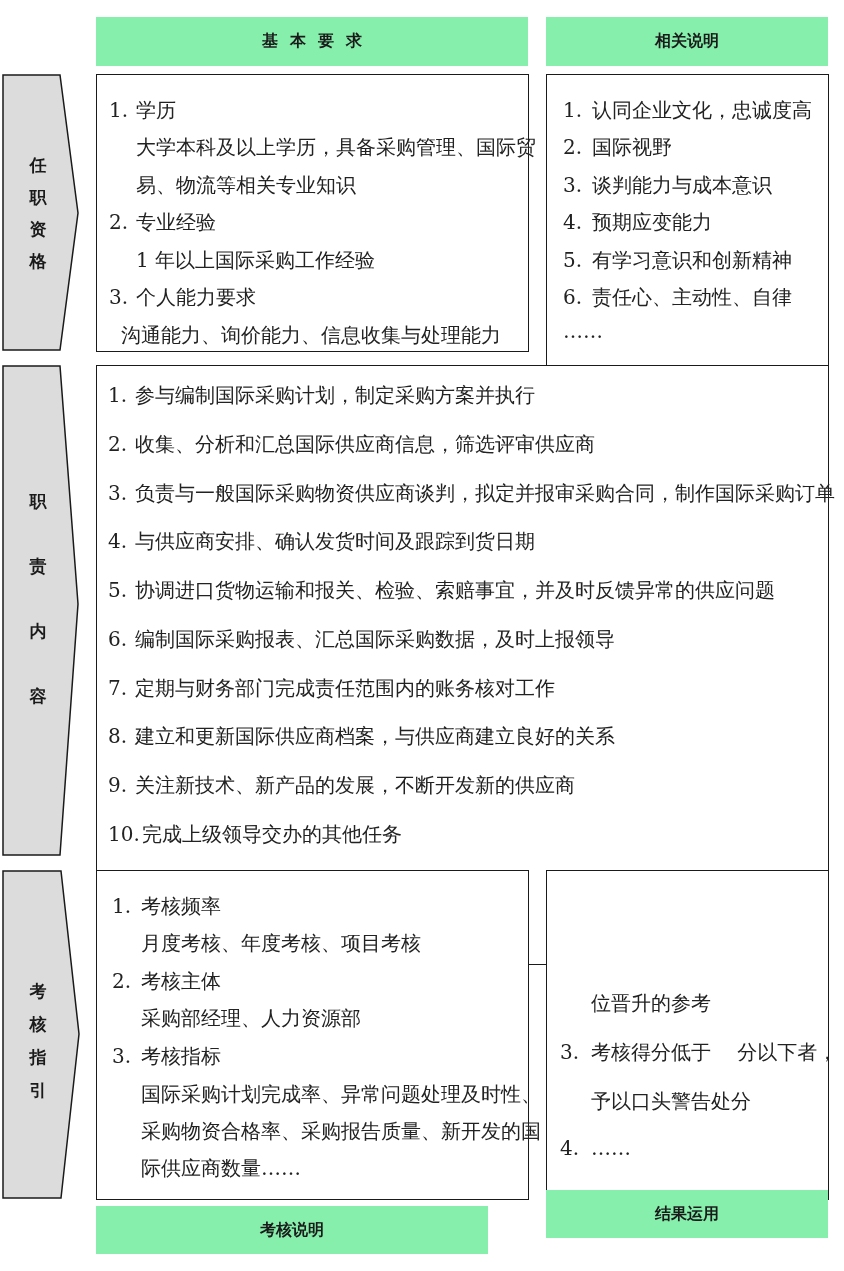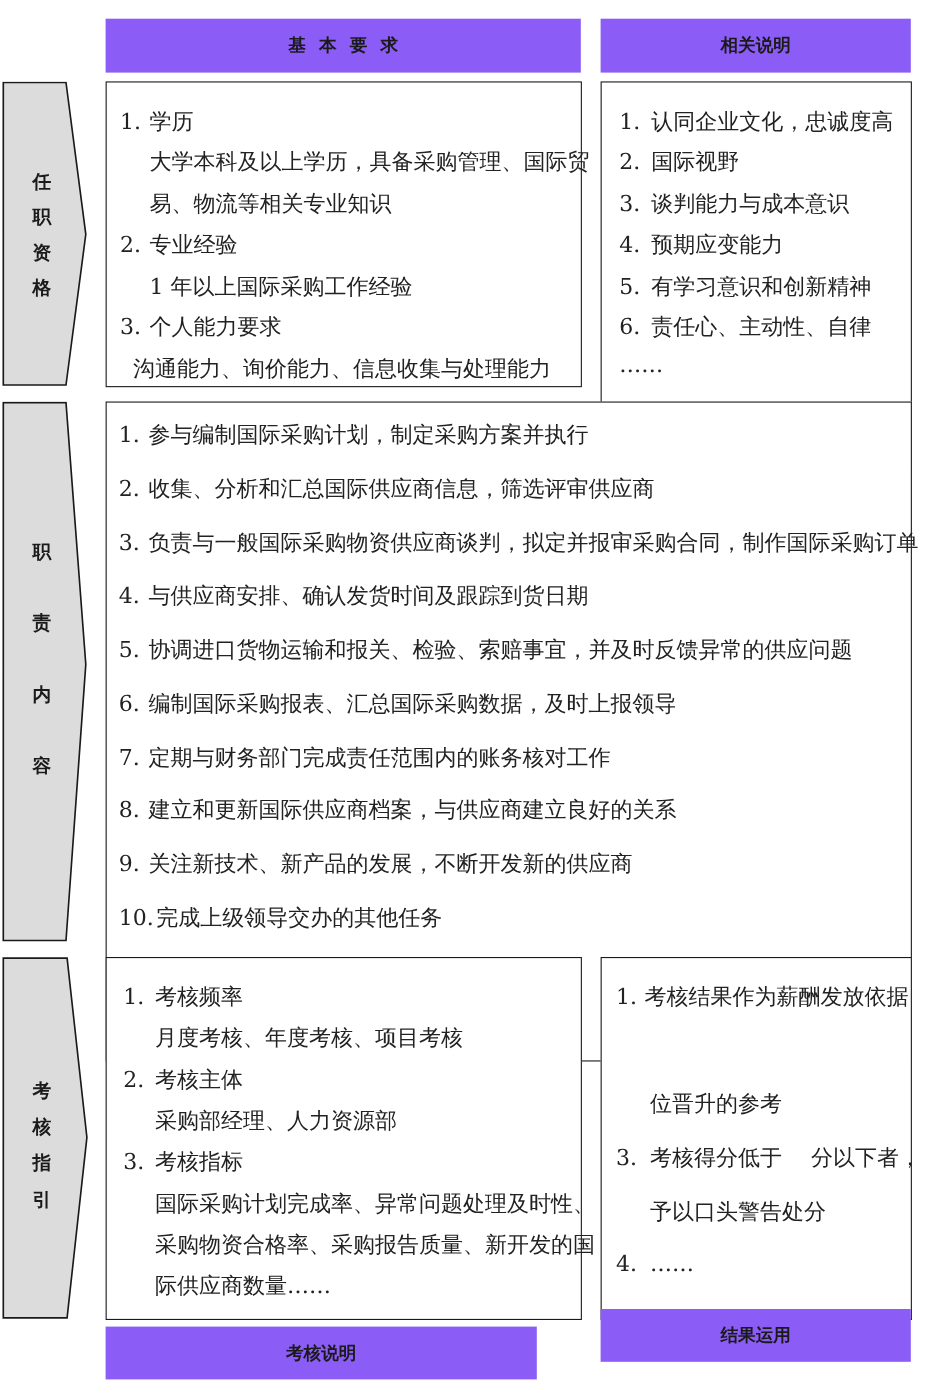--- a/index.html
+++ b/index.html
@@ -2,21 +2,21 @@
 <html><head>
 <meta charset="utf-8">
 <style>
   html, body { margin: 0; padding: 0; background: #ffffff; }
   body {
     width: 844px; height: 1271px; position: relative; overflow: hidden;
     font-family: "DejaVu Serif", "Liberation Serif", serif;
     color: #222;
   }
   .hdr {
-    position: absolute; background: #8b5cf6;
+    position: absolute; background: #86efac;
     display: flex; align-items: center; justify-content: center;
     font-family: "DejaVu Sans", "Liberation Sans", sans-serif;
     font-weight: bold; font-size: 16px; color: #1a1a1a; text-align: center;
   }
   .hdr.spaced { letter-spacing: 12px; padding-left: 12px; box-sizing: border-box; }
   .box {
     position: absolute; border: 1.6px solid #1a1a1a; background: #fff;
     box-sizing: border-box;
   }
   .arrow { position: absolute; left: 0; }
@@ -118,21 +118,20 @@
   <div class="line" style="left:44px; top:59px;">月度考核、年度考核、项目考核</div>
   <div class="line" style="left:15px; top:97px;"><span class="num" style="width:29px;">2.</span><span>考核主体</span></div>
   <div class="line" style="left:44px; top:134px;">采购部经理、人力资源部</div>
   <div class="line" style="left:15px; top:172px;"><span class="num" style="width:29px;">3.</span><span>考核指标</span></div>
   <div class="line" style="left:44px; top:210px;">国际采购计划完成率、异常问题处理及时性、</div>
   <div class="line" style="left:44px; top:247px;">采购物资合格率、采购报告质量、新开发的国</div>
   <div class="line" style="left:44px; top:284px;">际供应商数量……</div>
 </div>
 
 <div class="box" style="left:546px; top:870px; width:283px; height:330px;">
-  <div class="line" style="left:13px; top:22px;"><span class="num" style="width:26px;">1.</span><span>考核结果作为薪酬发放依据</span></div>
   <div class="line" style="left:44px; top:119px;">位晋升的参考</div>
   <div class="line" style="left:13px; top:168px;"><span class="num" style="width:31px;">3.</span><span>考核得分低于　 分以下者，</span></div>
   <div class="line" style="left:44px; top:217px;">予以口头警告处分</div>
   <div class="line" style="left:13px; top:265px;"><span class="num" style="width:31px;">4.</span><span>……</span></div>
 </div>
 
 <div class="hdr" style="left:96px; top:1206px; width:392px; height:48px;">考核说明</div>
 <div class="hdr" style="left:546px; top:1190px; width:282px; height:48px;">结果运用</div>
 
 </body></html>

